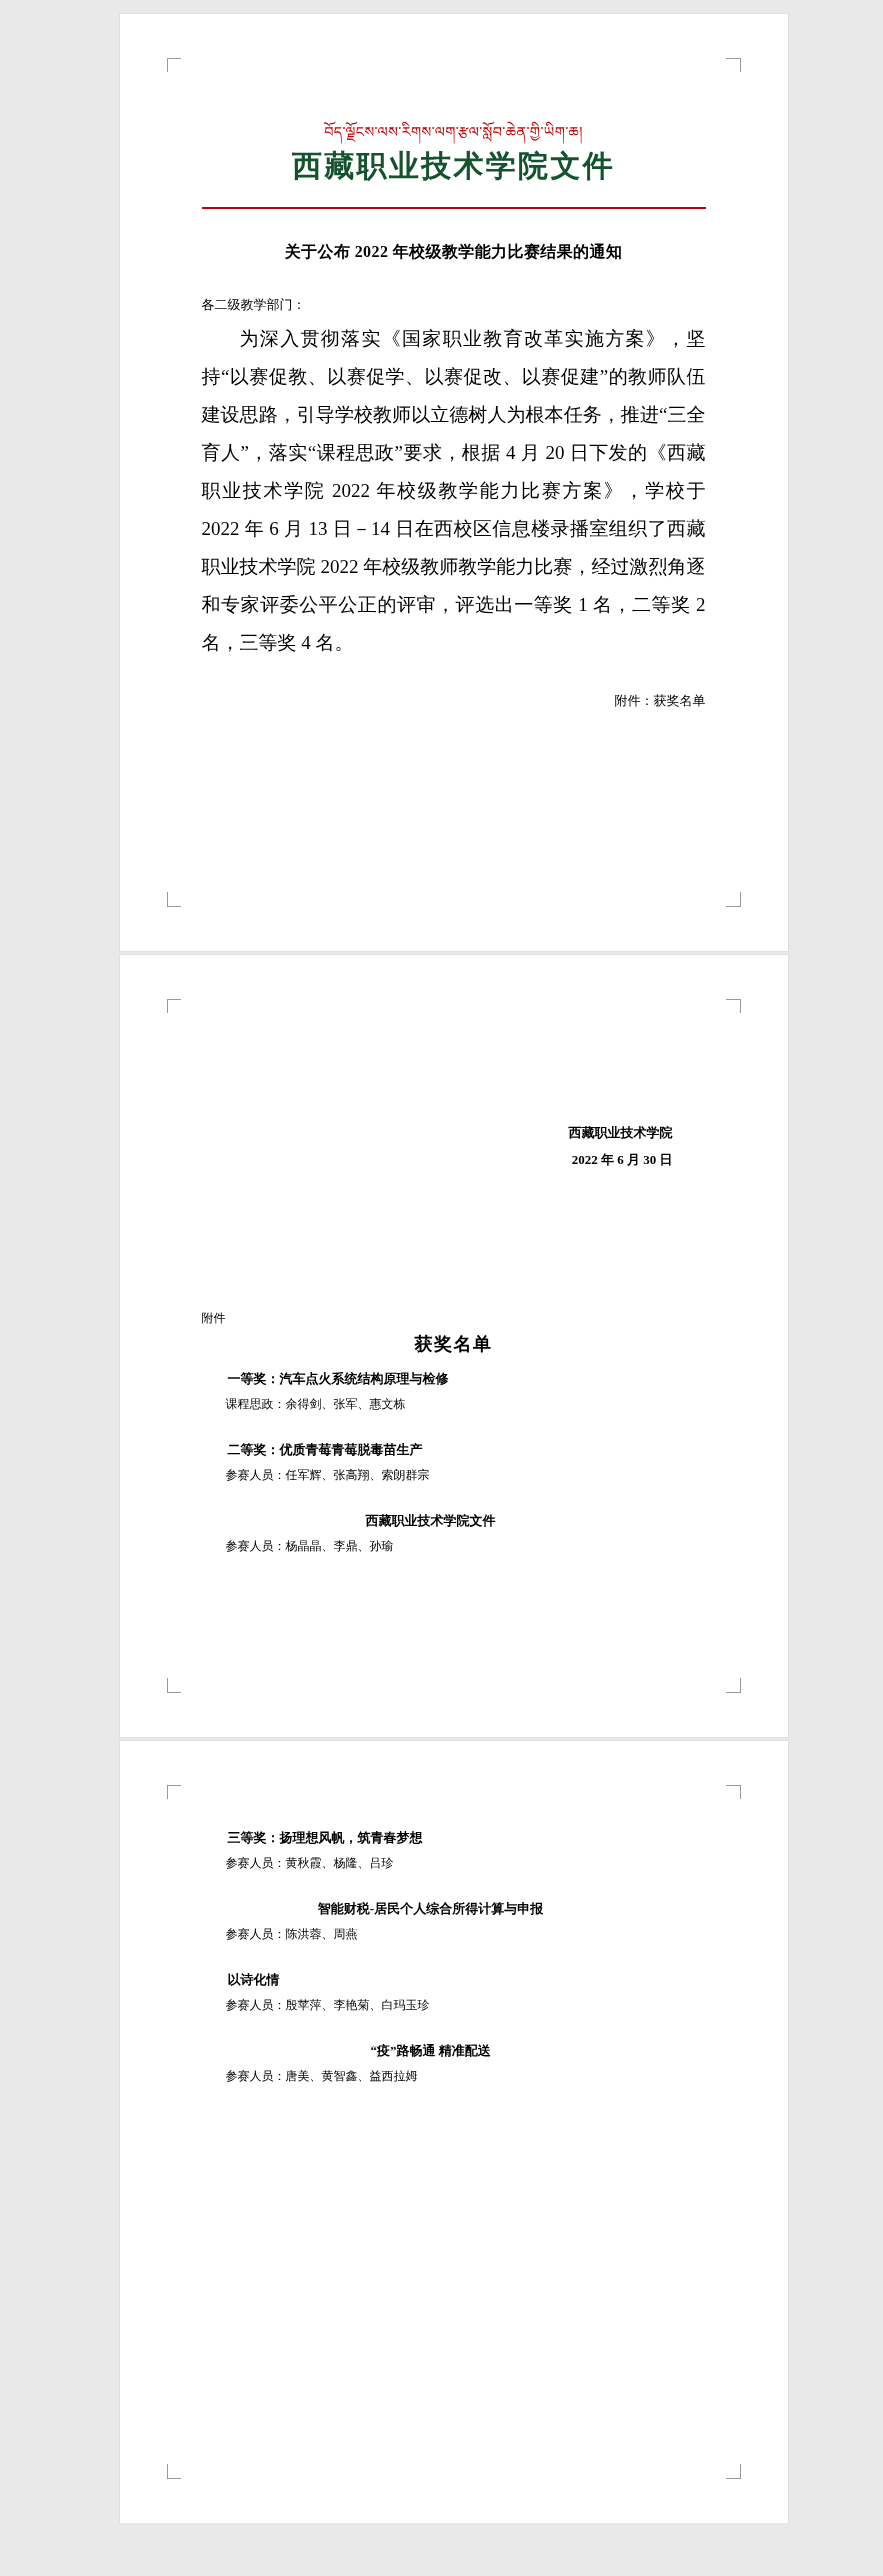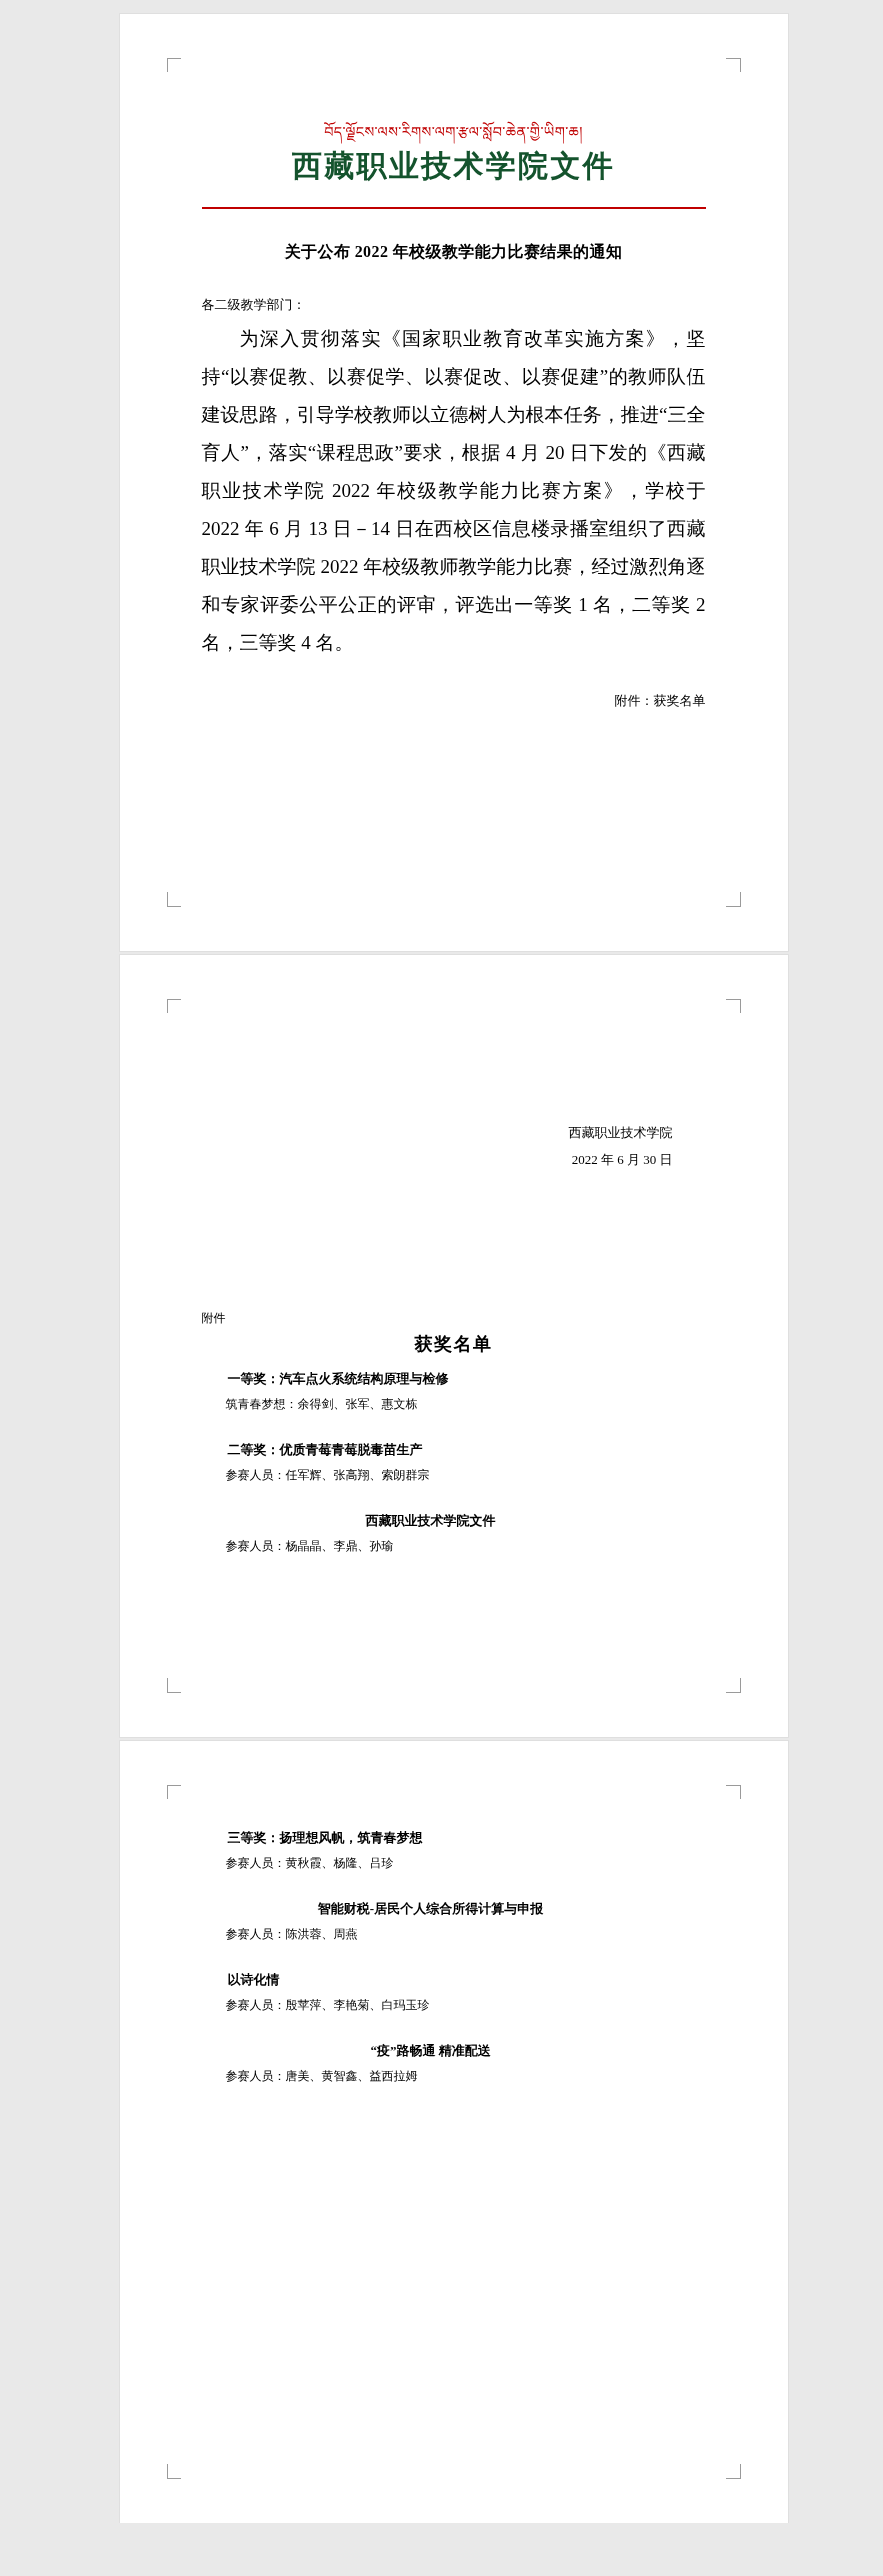--- a/index.html
+++ b/index.html
@@ -106,20 +106,21 @@
     text-align: right;
   }
 
   
   .signature {
     margin-top: 91px;
     text-align: right;
     font-size: 13px;
     line-height: 2.1;
     padding-right: 33px;
+    font-weight: bold;
   }
   .attach-label {
     margin-top: 137px;
     font-size: 12px;
   }
   .list-title {
     text-align: center;
     font-size: 18px;
     font-weight: bold;
     letter-spacing: 1.5px;
@@ -185,21 +186,21 @@
       <div class="signature">
         <div>西藏职业技术学院</div>
         <div>2022 年 6 月 30 日</div>
       </div>
 
       <div class="attach-label">附件</div>
       <div class="list-title">获奖名单</div>
 
       <div class="award-block">
         <div class="award-head">一等奖：汽车点火系统结构原理与检修</div>
-        <div class="award-members">筑青春梦想：余得剑、张军、惠文栋</div>
+        <div class="award-members">课程思政：余得剑、张军、惠文栋</div>
       </div>
 
       <div class="spacer-sm"></div>
 
       <div class="award-block">
         <div class="award-head">二等奖：优质青莓青莓脱毒苗生产</div>
         <div class="award-members">参赛人员：任军辉、张高翔、索朗群宗</div>
       </div>
 
       <div class="spacer-sm"></div>

